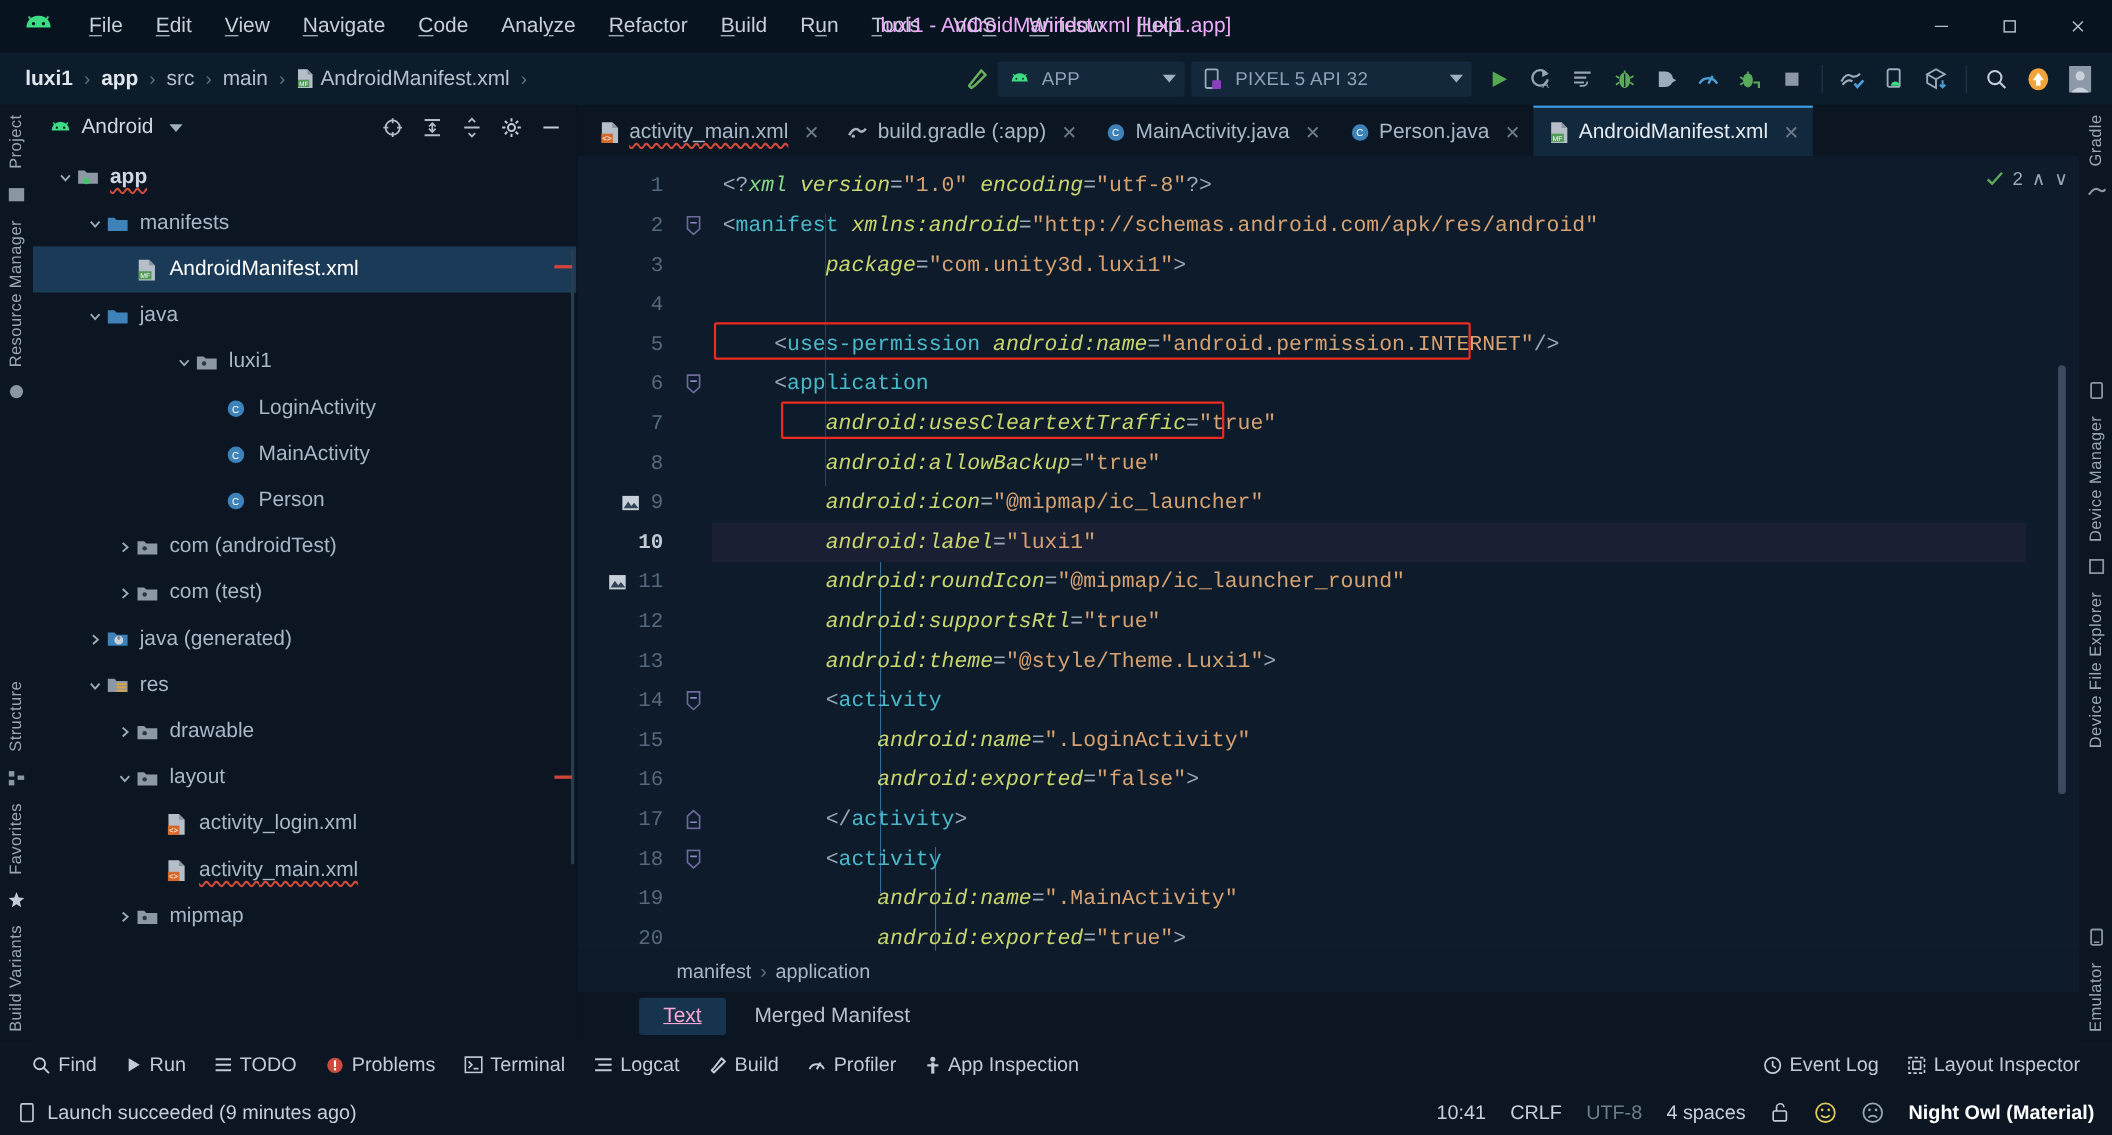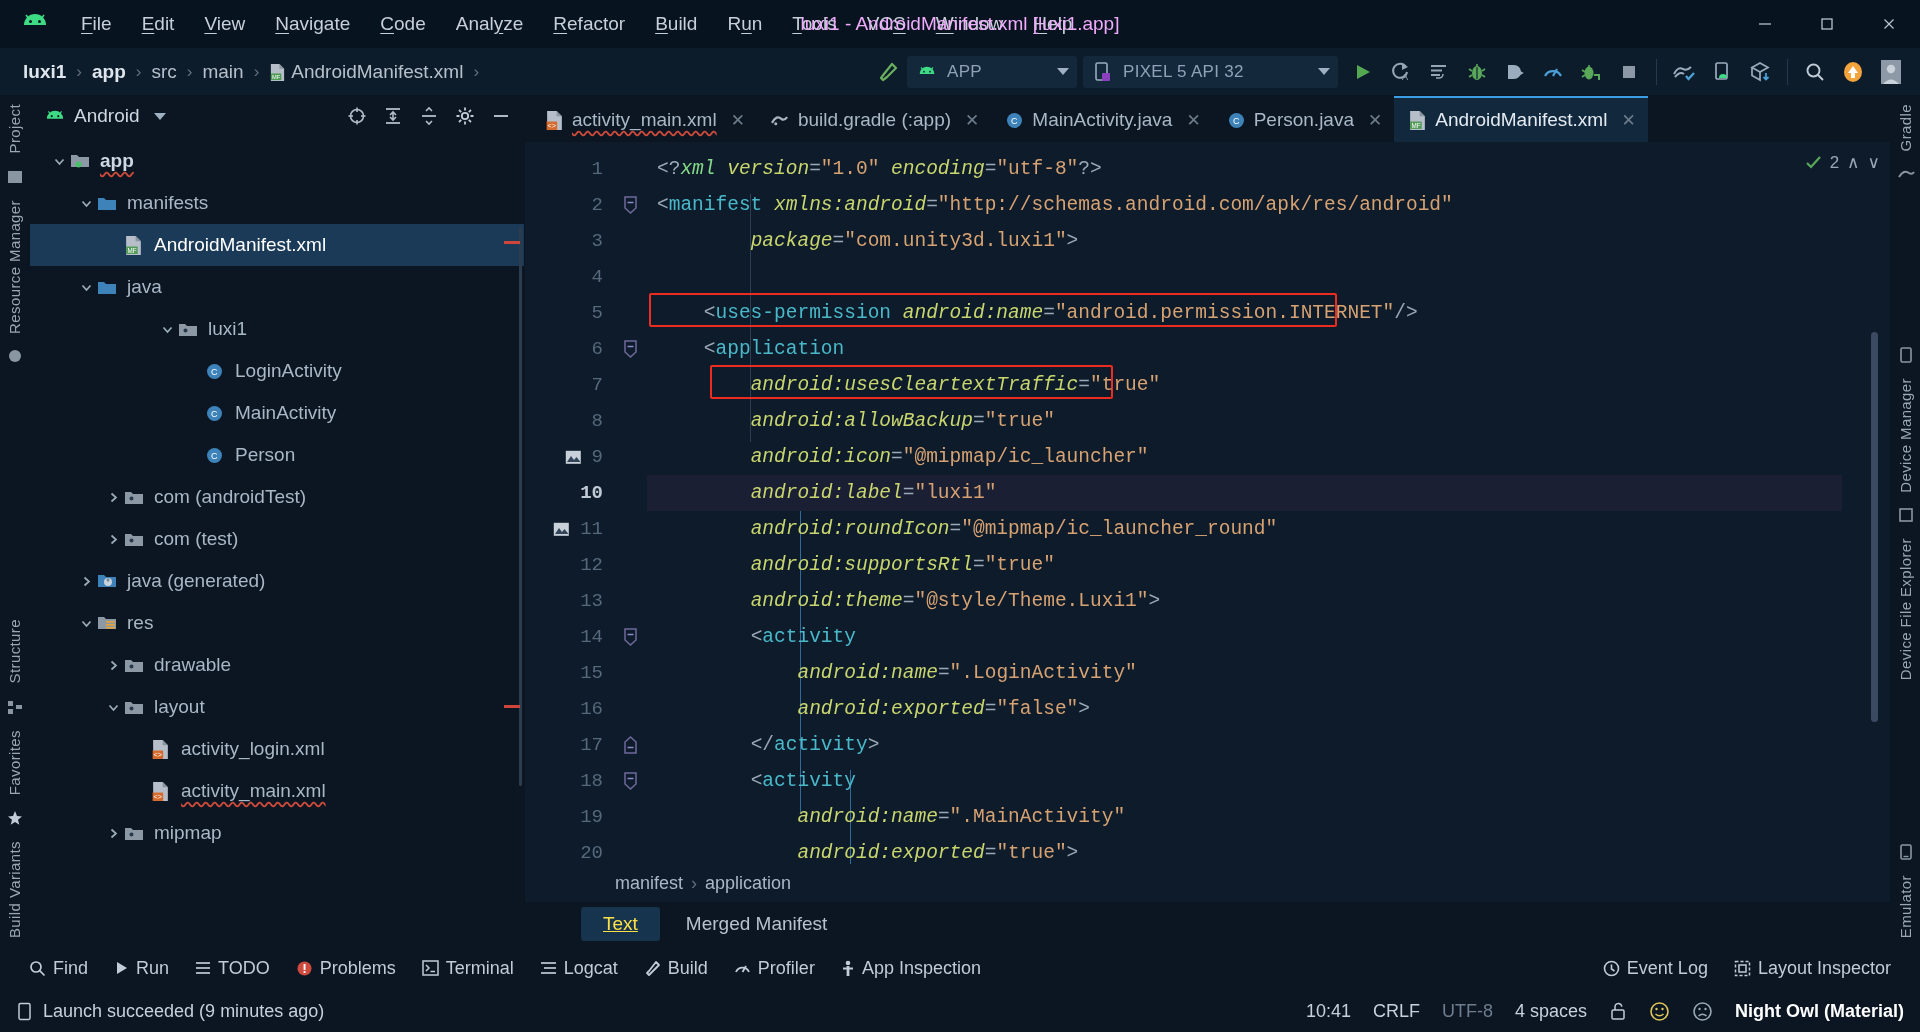--- a/index.html
+++ b/index.html
@@ -94,21 +94,21 @@
   .tok-eq    { color:#9aa7b5; }
 
   .code-right { width:48px; flex:0 0 48px; background:#0d1b2a; position:relative; }
   .insp { position:absolute; top:10px; right:10px; display:flex; align-items:center; gap:8px; color:#9aa7b5; font-size:17px;}
   .scroll-marker { position:absolute; right:12px; width:7px; border-radius:4px; background:#3b4a62; }
 
   .breadcrumb2 { height:38px; display:flex; align-items:center; padding-left:90px; gap:8px; color:#a9b7c6; font-size:18px; background:#0d1b2a;}
   .bc2-sep { color:#60707f; }
   .edtabs { height:44px; display:flex; align-items:center; padding-left:56px; gap:4px; background:#0b1622;}
   .edtab { padding:6px 22px; font-size:19px; color:#b7c2ce; border-radius:3px; }
-  .edtab.active { background:#17344e; color:#fde047;text-decoration:underline; }
+  .edtab.active { background:#17344e; color:#f9a8d4;text-decoration:underline; }
 
   
   .rrail { width:30px; background:#0b1622; display:flex; flex-direction:column; align-items:center; justify-content:space-between; padding:8px 0; flex:0 0 30px; border-left:1px solid #0a1520;}
 
   
   .toolwin { height:44px; background:#0b1622; display:flex; align-items:center; padding:0 18px; gap:4px; flex:0 0 44px;}
   .tw { display:flex; align-items:center; gap:7px; padding:4px 11px; color:#c2cbd6; font-size:18px; border-radius:3px;}
   .tw-r { margin-left:auto; display:flex; align-items:center; gap:4px;}
   .status { height:42px; background:#0b1622; display:flex; align-items:center; padding:0 16px; gap:10px; flex:0 0 42px;}
   .st-left { display:flex; align-items:center; gap:10px; color:#c7d0da; font-size:18px;}

